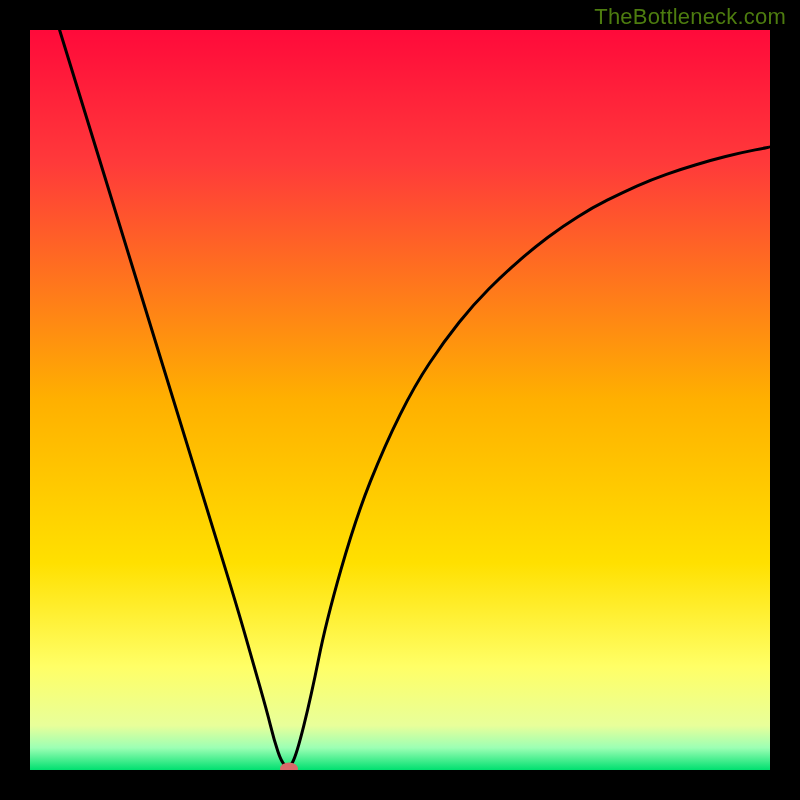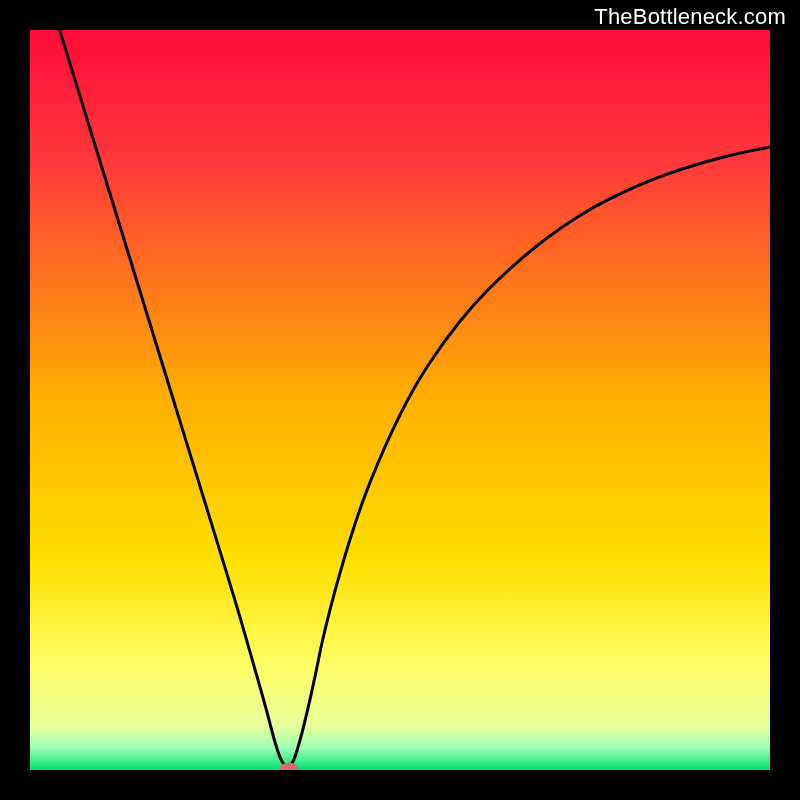--- a/index.html
+++ b/index.html
@@ -16,21 +16,21 @@
     top: 0;
     left: 0;
     width: 800px;
     height: 800px;
     background: #000;
   }
   .watermark {
     position: absolute;
     top: 4px;
     right: 14px;
-    color: #ffffff;
+    color: #4d7c0f;
     font-size: 22px;
     font-weight: 500;
     letter-spacing: 0.2px;
   }
   .plot {
     position: absolute;
     top: 30px;
     left: 30px;
     width: 740px;
     height: 740px;

